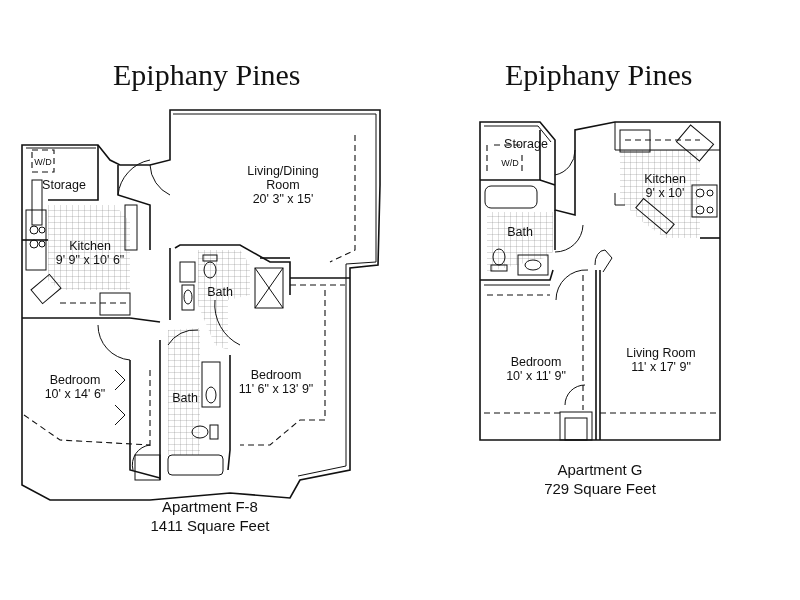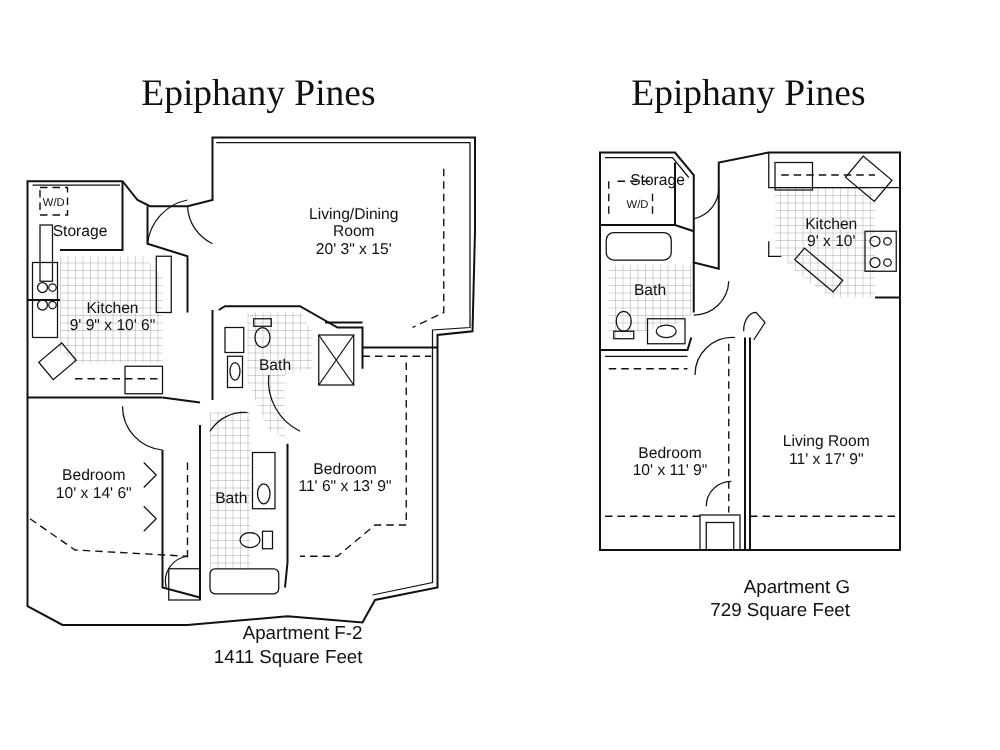--- a/index.html
+++ b/index.html
@@ -1,18 +1,18 @@
 <!DOCTYPE html>
 <html><head>
 <meta charset="utf-8">
 <style>
   html, body { margin: 0; padding: 0; background: #ffffff; }
   body { width: 800px; height: 600px; position: relative; overflow: hidden; font-family: "Liberation Sans", "DejaVu Sans", sans-serif; color: #111; }
   .title { position: absolute; font-family: "Liberation Serif", "DejaVu Serif", serif; font-size: 30px; color: #111; white-space: nowrap; text-align: center; }
-  .caption { position: absolute; text-align: right; font-size: 15px; line-height: 19px; color: #111; white-space: nowrap; }
+  .caption { position: absolute; text-align: center; font-size: 15px; line-height: 19px; color: #111; white-space: nowrap; }
   svg { position: absolute; left: 0; top: 0; }
   .room-label { font-family: "Liberation Sans", "DejaVu Sans", sans-serif; font-size: 12.5px; fill: #111; text-anchor: middle; }
   .small-label { font-family: "Liberation Sans", "DejaVu Sans", sans-serif; font-size: 9px; fill: #111; text-anchor: middle; }
   .wall { fill: none; stroke: #111; stroke-width: 1.6; }
   .thin { fill: none; stroke: #111; stroke-width: 1; }
   .dash { fill: none; stroke: #111; stroke-width: 1.1; stroke-dasharray: 6 4; }
   .tile { fill: url(#grid); }
 </style>
 </head>
 <body>
@@ -169,19 +169,19 @@
     <text class="room-label" x="665" y="197">9' x 10'</text>
     <text class="room-label" x="520" y="236">Bath</text>
     <text class="room-label" x="536" y="366">Bedroom</text>
     <text class="room-label" x="536" y="380">10' x 11' 9"</text>
     <text class="room-label" x="661" y="357">Living Room</text>
     <text class="room-label" x="661" y="371">11' x 17' 9"</text>
   </g>
 </svg>
 
 <div class="caption" style="left:130px; top:497px; width:160px;">
-  <div>Apartment F-2</div>
+  <div>Apartment F-8</div>
   <div>1411 Square Feet</div>
 </div>
 <div class="caption" style="left:520px; top:460px; width:160px;">
   <div>Apartment G</div>
   <div>729 Square Feet</div>
 </div>
 
 </body></html>

